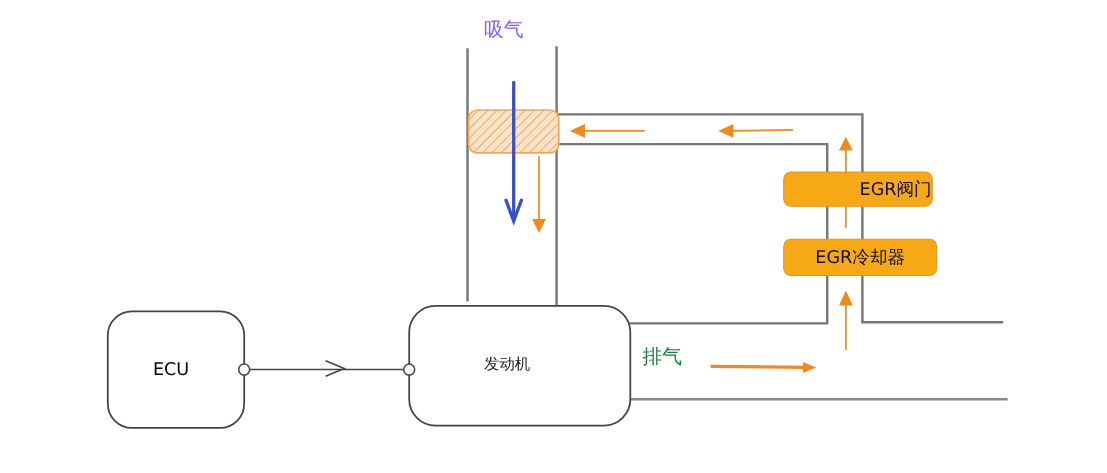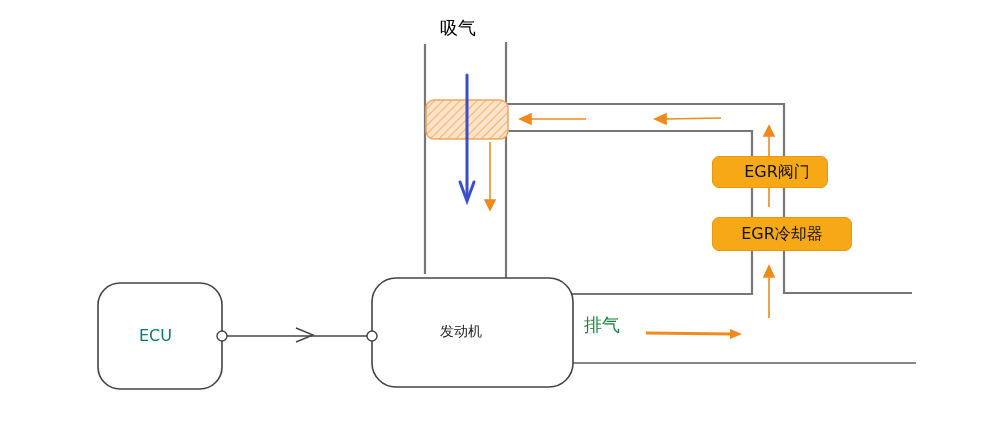--- a/index.html
+++ b/index.html
@@ -1,27 +1,27 @@
 <!DOCTYPE html>
 <html><head>
 <meta charset="utf-8">
 <style>
   html, body { margin: 0; padding: 0; background: #ffffff; }
   body { width: 1006px; height: 430px; position: relative; overflow: hidden;
          font-family: "DejaVu Sans", "Liberation Sans", sans-serif; }
   #canvas { position: absolute; left: 0; top: 0; }
   .lbl { position: absolute; white-space: nowrap; line-height: 1; }
-  .intake-label { left: 440px; top: 19px; font-size: 18px; color: #000000; }
-  .ecu-label { left: 139px; top: 328px; font-size: 16px; color: #0f766e; }
+  .intake-label { left: 440px; top: 19px; font-size: 18px; color: #8b5cf6; }
+  .ecu-label { left: 139px; top: 328px; font-size: 16px; color: #000000; }
   .engine-label { left: 440px; top: 324px; font-size: 14px; color: #222; }
   .exhaust-label { left: 584px; top: 316px; font-size: 18px; color: #15803d; }
   .egr-box { position: absolute; background: #f7a817; border: 1.5px solid #e8951a;
              border-radius: 7px; color: #111; font-size: 16px; display: flex;
              align-items: center; justify-content: center; box-sizing: border-box; }
-  .egr-valve { left: 712px; top: 156px; width: 116px; height: 32px; padding-left: 14px; }
+  .egr-valve { left: 712px; top: 156px; width: 136px; height: 32px; padding-left: 14px; justify-content: flex-end; }
   .egr-cooler { left: 712px; top: 217px; width: 140px; height: 34px; }
 </style>
 </head>
 <body>
 
 <svg id="canvas" width="1006" height="430">
   <defs>
     <pattern id="hatch" patternUnits="userSpaceOnUse" width="6" height="6" patternTransform="rotate(45)">
       <rect width="6" height="6" fill="#fde3c8"></rect>
       <line x1="0" y1="0" x2="0" y2="6" stroke="#f4a25a" stroke-width="1.6"></line>

